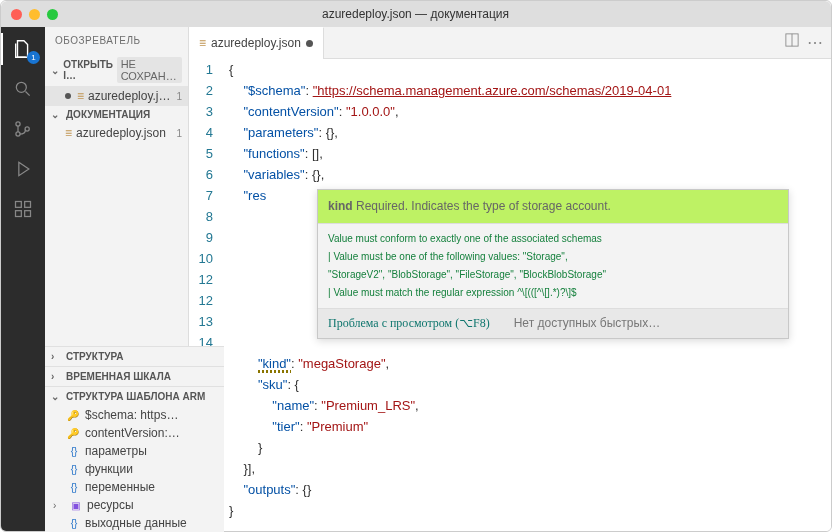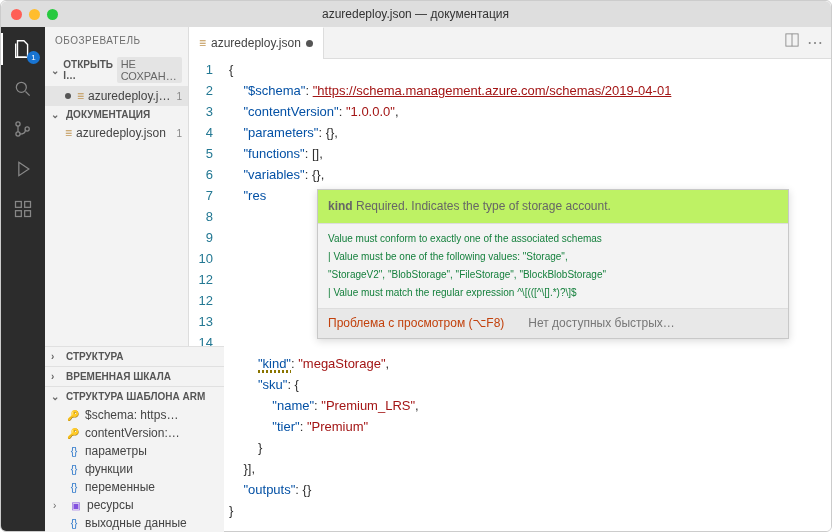--- a/index.html
+++ b/index.html
@@ -44,21 +44,21 @@
 .k { color: #0451a5; }
 .s { color: #a31515; }
 .u { color: #a31515; text-decoration: underline; }
 .code-line { height: 21px; }
 .squiggle { position: relative; }
 .squiggle::after { content: ""; position: absolute; left: 0; right: 0; bottom: -2px; height: 3px; background: repeating-linear-gradient(90deg, #8B7500 0 2px, transparent 2px 4px); }
 .hover { position: absolute; top: 130px; left: 128px; width: 472px; background: #f3f3f3; border: 1px solid #c8c8c8; font-size: 12px; color: #444; box-shadow: 0 2px 8px rgba(0,0,0,0.15); z-index: 10; font-family: -apple-system, Arial, sans-serif; }
 .hover-head { padding: 6px 10px; background: #bef264; border-bottom: 1px solid #ddd; color: #666; }
 .hover-body { padding: 6px 10px; font-family: "Menlo","Consolas", monospace; font-size: 10px; color: #15803d; line-height: 18px; }
 .hover-foot { padding: 4px 10px; border-top: 1px solid #ddd; display: flex; gap: 12px; font-size: 12px; background: #e8e8e8; }
-.hover-link { color: #c2410c; }
+.hover-link { color: #0f766e; font-family: Liberation Serif, serif; }
 .hover-gray { color: #777; margin-left: 12px; }
 </style>
 </head>
 <body>
 
 <div class="titlebar">
   <div class="traffic">
     <div class="t-dot red"></div>
     <div class="t-dot yellow"></div>
     <div class="t-dot green"></div>

